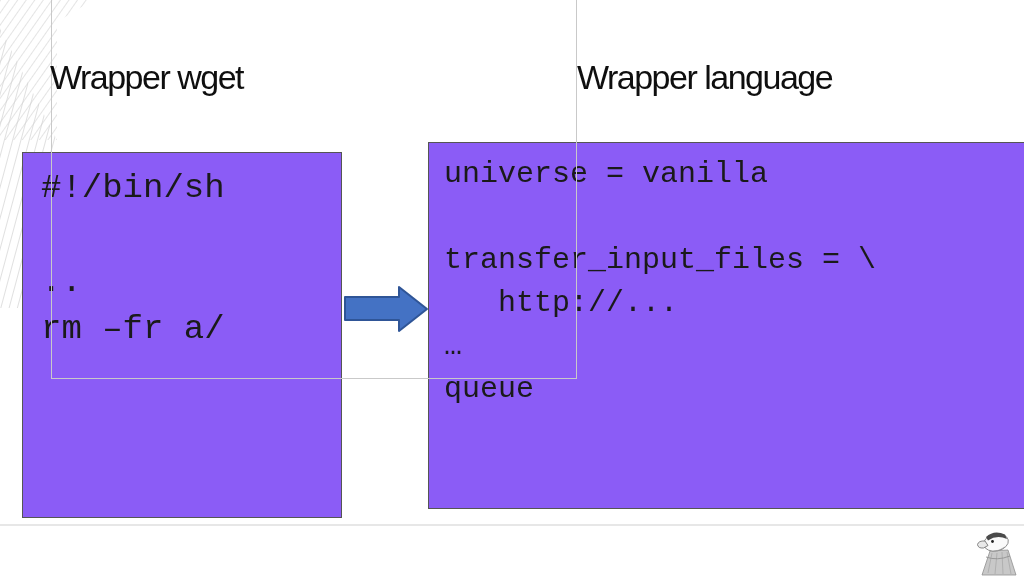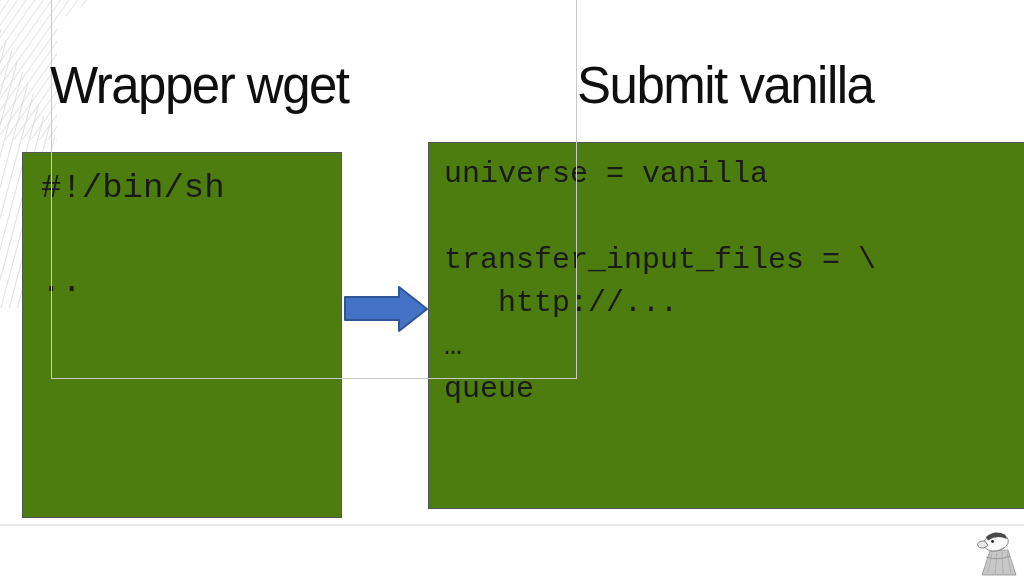--- a/index.html
+++ b/index.html
@@ -9,27 +9,27 @@
     font-family:"Liberation Sans", sans-serif;
   }
   .hatch{position:absolute;left:0;top:0;z-index:0;}
   .frame{
     position:absolute;left:51px;top:-12px;width:524px;height:390px;
     border-left:1px solid #c9c9c9;border-right:1px solid #c9c9c9;border-bottom:1px solid #c9c9c9;
     z-index:2;pointer-events:none;
   }
   .title{
     position:absolute;top:60px;z-index:3;
-    font-size:51px;line-height:1.0;letter-spacing:-1.5px;color:#0f0f0f;
+    font-size:34px;line-height:1.0;letter-spacing:-1.5px;color:#0f0f0f;
     white-space:nowrap;
   }
   .title-left{left:50px;}
   .title-right{left:577px;}
   .codebox{
-    position:absolute;background:#4d7c0f;border:1px solid #555555;z-index:1;
+    position:absolute;background:#8b5cf6;border:1px solid #555555;z-index:1;
   }
   .codebox-left{left:22px;top:152px;width:318px;height:364px;}
   .codebox-right{left:428px;top:142px;width:600px;height:365px;}
   .code{
     position:relative;z-index:3;color:#1a1a1a;
     font-family:"Liberation Mono","DejaVu Sans Mono",monospace;
   }
   .code-left{padding:12px 0 0 18px;font-size:34px;}
   .code-left .code-line{height:47px;line-height:47px;white-space:pre;}
   .code-right{padding:10px 0 0 15px;font-size:30px;}
@@ -54,27 +54,28 @@
     </pattern>
   </defs>
   <polygon points="0,0 57,0 57,140 0,140" fill="url(#diagA)"></polygon>
   <polygon points="57,0 93,0 57,22" fill="url(#diagA)"></polygon>
   <polygon points="0,28 57,140 46,240 20,308 0,308" fill="url(#diagB)"></polygon>
 </svg>
 
 <div class="frame"></div>
 
 <div class="title title-left">Wrapper wget</div>
-<div class="title title-right">Submit vanilla</div>
+<div class="title title-right">Wrapper language</div>
 
 <div class="codebox codebox-left">
   <div class="code code-left">
     <div class="code-line">#!/bin/sh</div>
     <div class="code-line"></div>
     <div class="code-line">..</div>
+    <div class="code-line">rm –fr a/</div>
   </div>
 </div>
 
 <div class="codebox codebox-right">
   <div class="code code-right">
     <div class="code-line">universe = vanilla</div>
     <div class="code-line"></div>
     <div class="code-line">transfer_input_files = \</div>
     <div class="code-line">   http://...</div>
     <div class="code-line">…</div>

